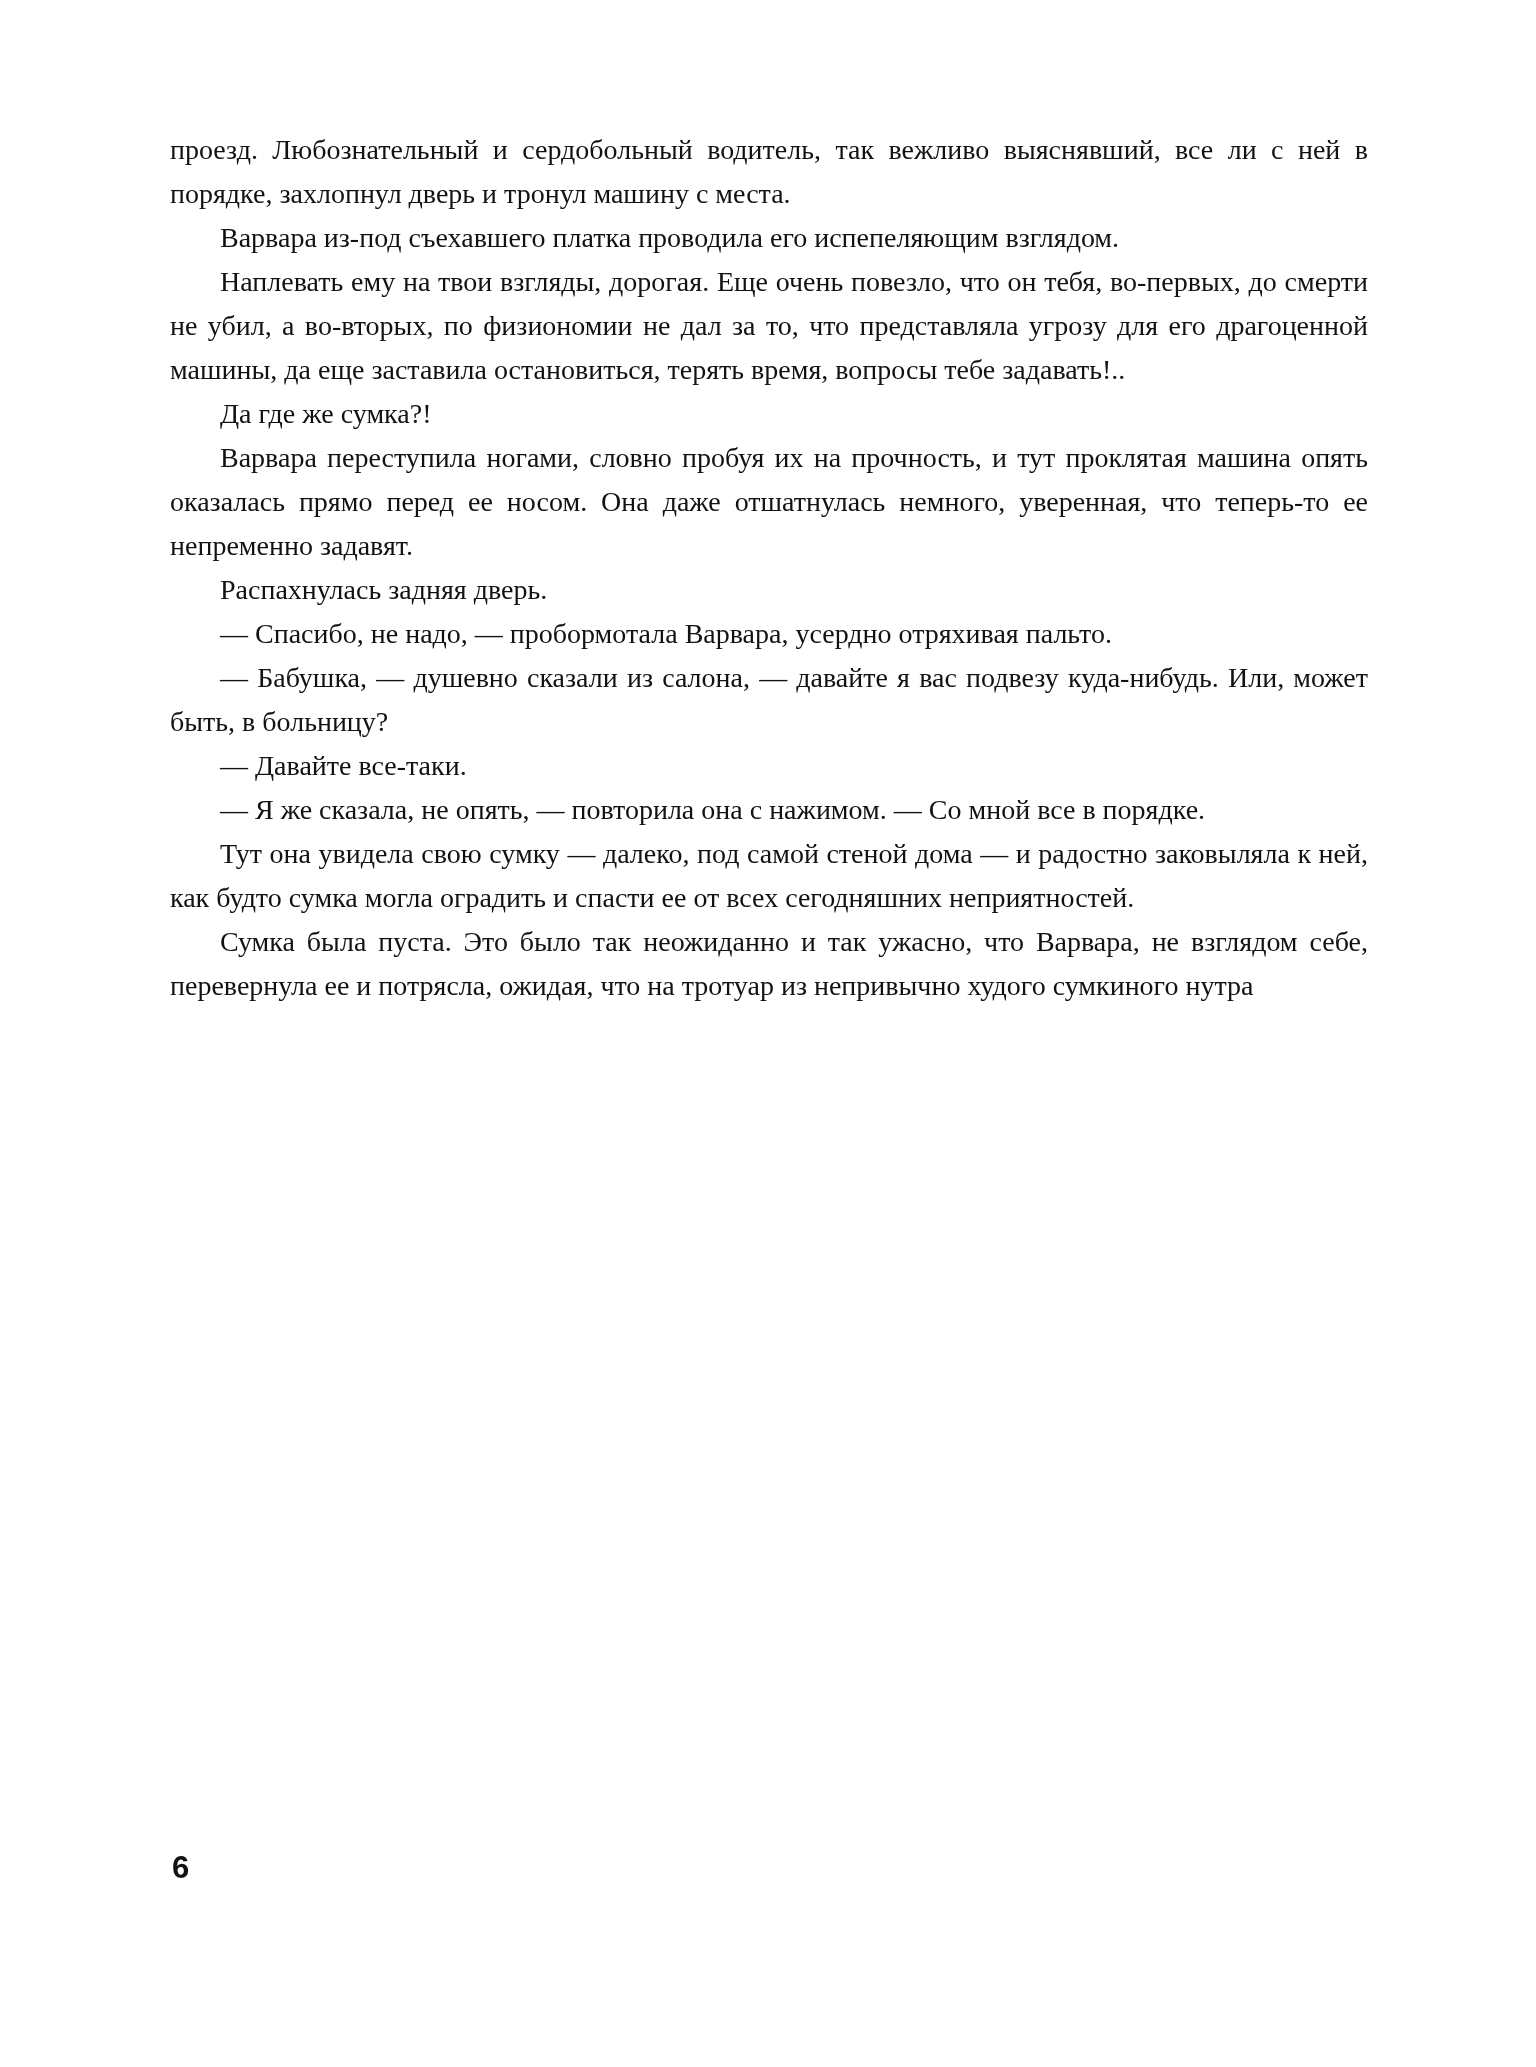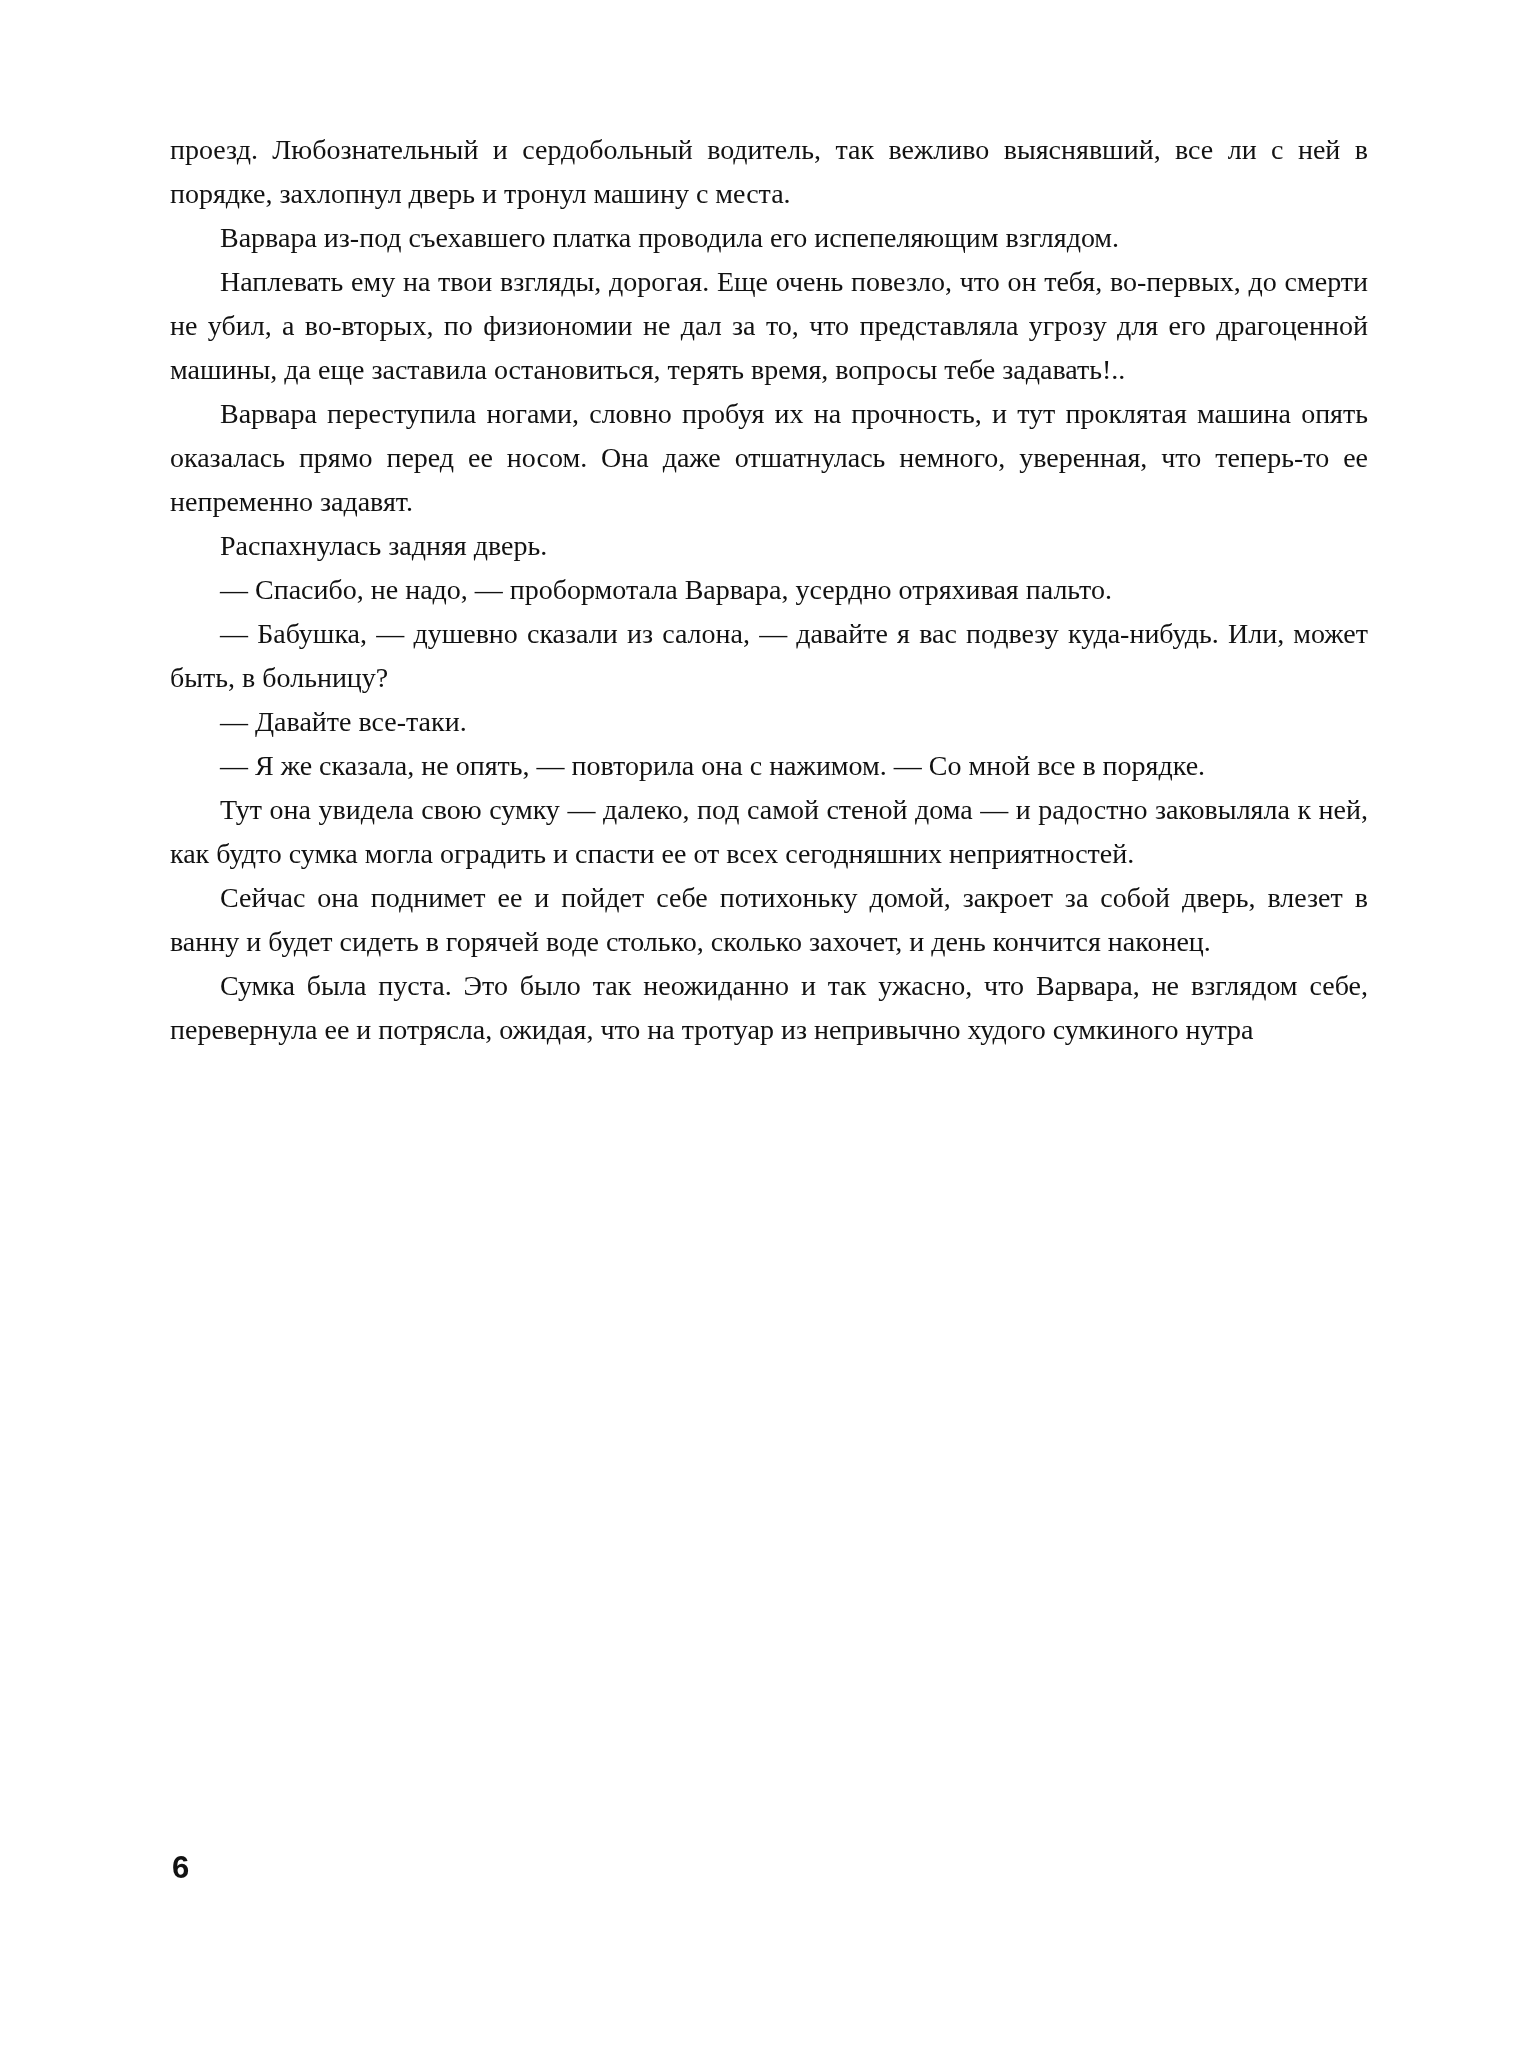--- a/index.html
+++ b/index.html
@@ -50,26 +50,26 @@
 </style>
 </head>
 <body>
 
 <div class="page">
 
   <div class="text-block" lang="ru">
     <p class="para first">проезд. Любознательный и сердобольный водитель, так вежливо выяснявший, все ли с ней в порядке, захлопнул дверь и тронул машину с места.</p>
     <p class="para">Варвара из-под съехавшего платка проводила его испепеляющим взглядом.</p>
     <p class="para">Наплевать ему на твои взгляды, дорогая. Еще очень повезло, что он тебя, во-первых, до смерти не убил, а во-вторых, по физиономии не дал за то, что представляла угрозу для его драгоценной машины, да еще заставила остановиться, терять время, вопросы тебе задавать!..</p>
+    <p class="para">Да где же сумка?!</p>
     <p class="para">Варвара переступила ногами, словно пробуя их на прочность, и тут проклятая машина опять оказалась прямо перед ее носом. Она даже отшатнулась немного, уверенная, что теперь-то ее непременно задавят.</p>
     <p class="para">Распахнулась задняя дверь.</p>
     <p class="para">— Спасибо, не надо, — пробормотала Варвара, усердно отряхивая пальто.</p>
     <p class="para">— Бабушка, — душевно сказали из салона, — давайте я вас подвезу куда-нибудь. Или, может быть, в больницу?</p>
     <p class="para">— Давайте все-таки.</p>
     <p class="para">— Я же сказала, не опять, — повторила она с нажимом. — Со мной все в порядке.</p>
     <p class="para">Тут она увидела свою сумку — далеко, под самой стеной дома — и радостно заковыляла к ней, как будто сумка могла оградить и спасти ее от всех сегодняшних неприятностей.</p>
-    <p class="para">Сейчас она поднимет ее и пойдет себе потихоньку домой, закроет за собой дверь, влезет в ванну и будет сидеть в горячей воде столько, сколько захочет, и день кончится наконец.</p>
     <p class="para">Сумка была пуста. Это было так неожиданно и так ужасно, что Варвара, не взглядом себе, перевернула ее и потрясла, ожидая, что на тротуар из непривычно худого сумкиного нутра</p>
   </div>
 
   <div class="page-number">6</div>
 
 </div>
 
 </body></html>

